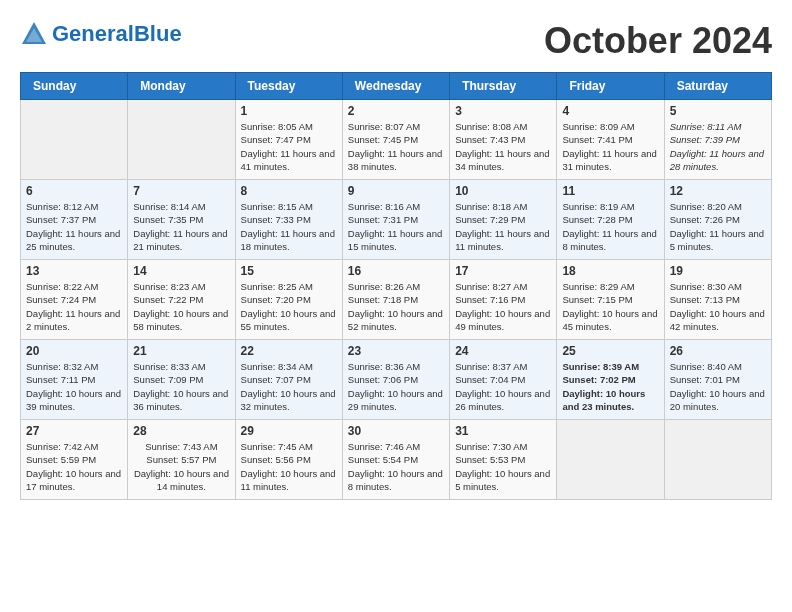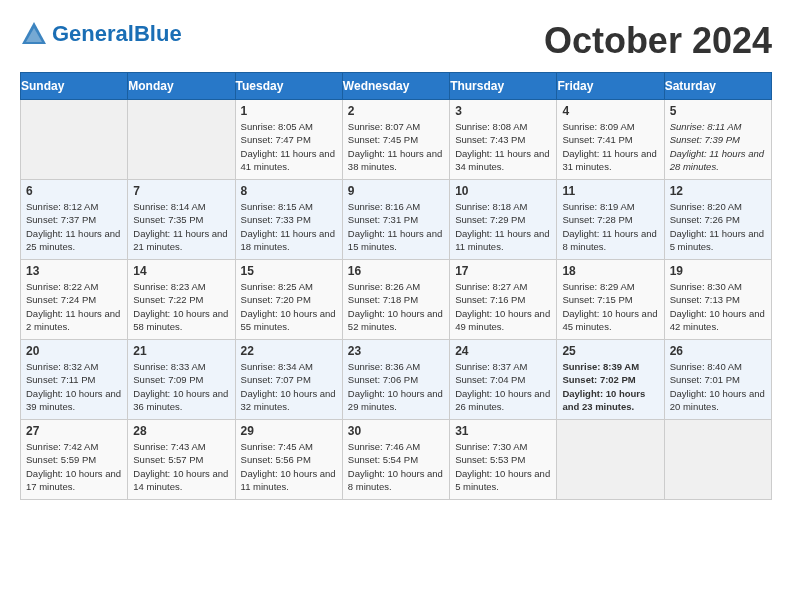--- a/index.html
+++ b/index.html
@@ -49,21 +49,21 @@
     table {
       width: 100%;
       border-collapse: collapse;
       table-layout: fixed;
     }
     thead tr th {
       background-color: #2878c8;
       color: #fff;
       font-size: 12px;
       font-weight: bold;
-      padding: 6px 0;
+      padding: 6px 12px;
       text-align: left;
       border: 1px solid #1a5fa0;
     }
     tbody tr td {
       border: 1px solid #ccc;
       vertical-align: top;
       padding: 4px 5px;
       height: 80px;
       font-size: 10px;
       color: #333;
@@ -288,21 +288,21 @@
       </tr>
       <tr>
         <td>
           <span class="day-number">27</span>
           <div class="cell-text" style="white-space: pre-line;">Sunrise: 7:42 AM
 Sunset: 5:59 PM
 Daylight: 10 hours and 17 minutes.</div>
         </td>
         <td>
           <span class="day-number">28</span>
-          <div class="cell-text" style="white-space: pre-line;">Sunrise: 7:43 AM
+          <div class="cell-text" style="white-space: pre-line; text-align: center;">Sunrise: 7:43 AM
 Sunset: 5:57 PM
 Daylight: 10 hours and 14 minutes.</div>
         </td>
         <td>
           <span class="day-number">29</span>
           <div class="cell-text" style="white-space: pre-line;">Sunrise: 7:45 AM
 Sunset: 5:56 PM
 Daylight: 10 hours and 11 minutes.</div>
         </td>
         <td>

